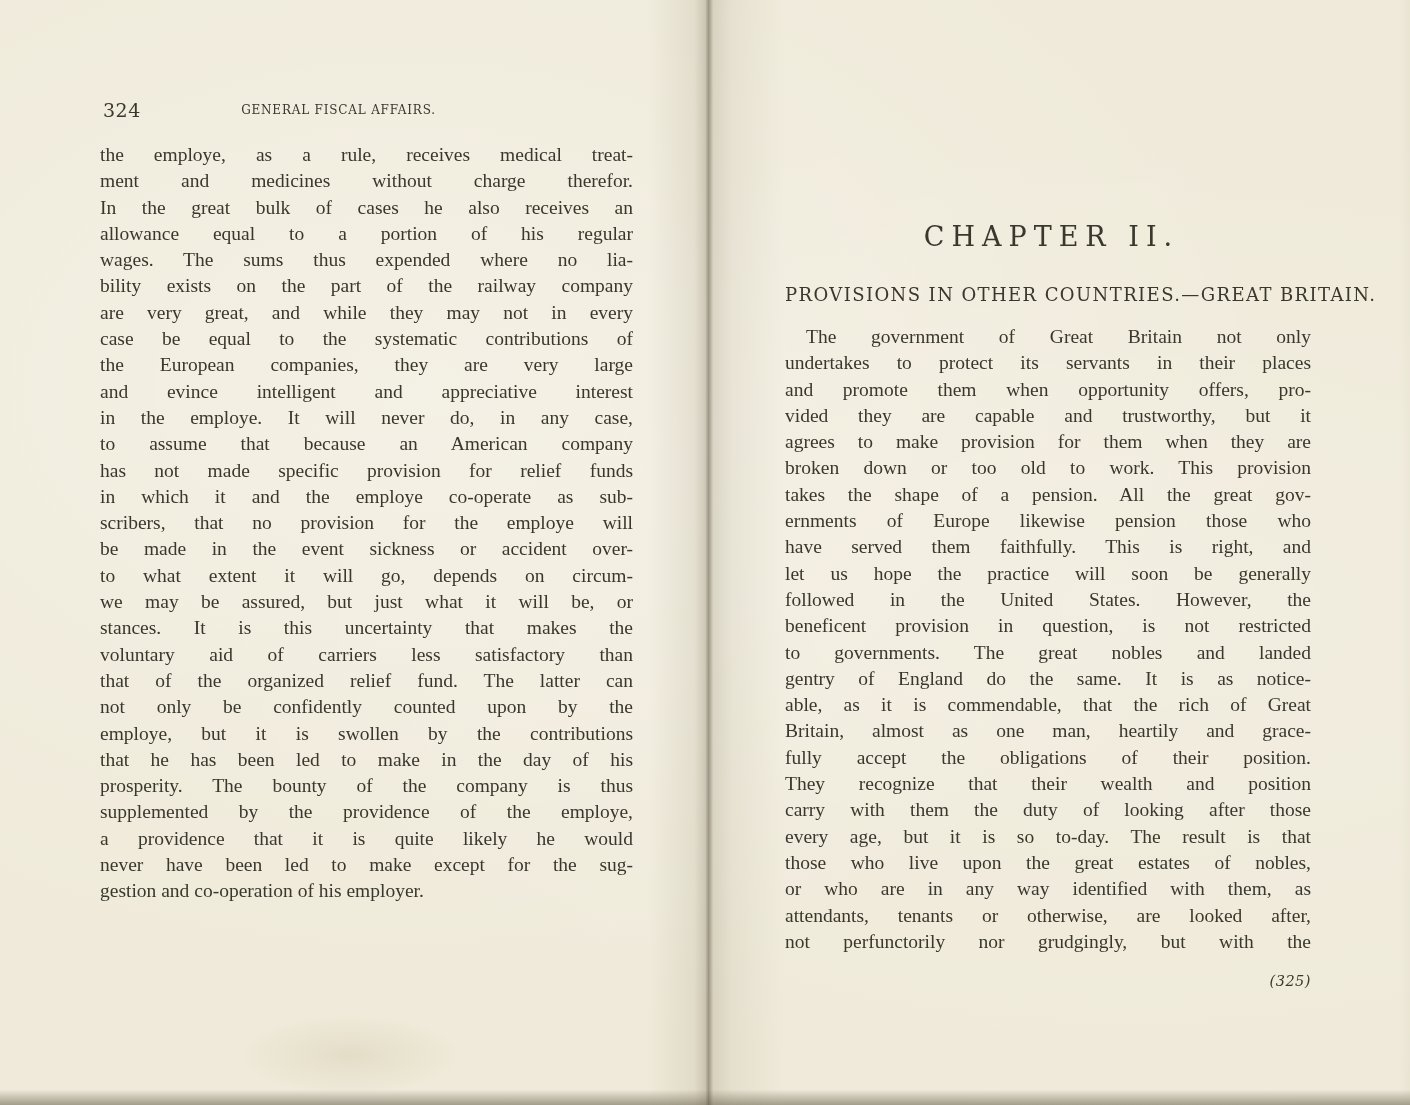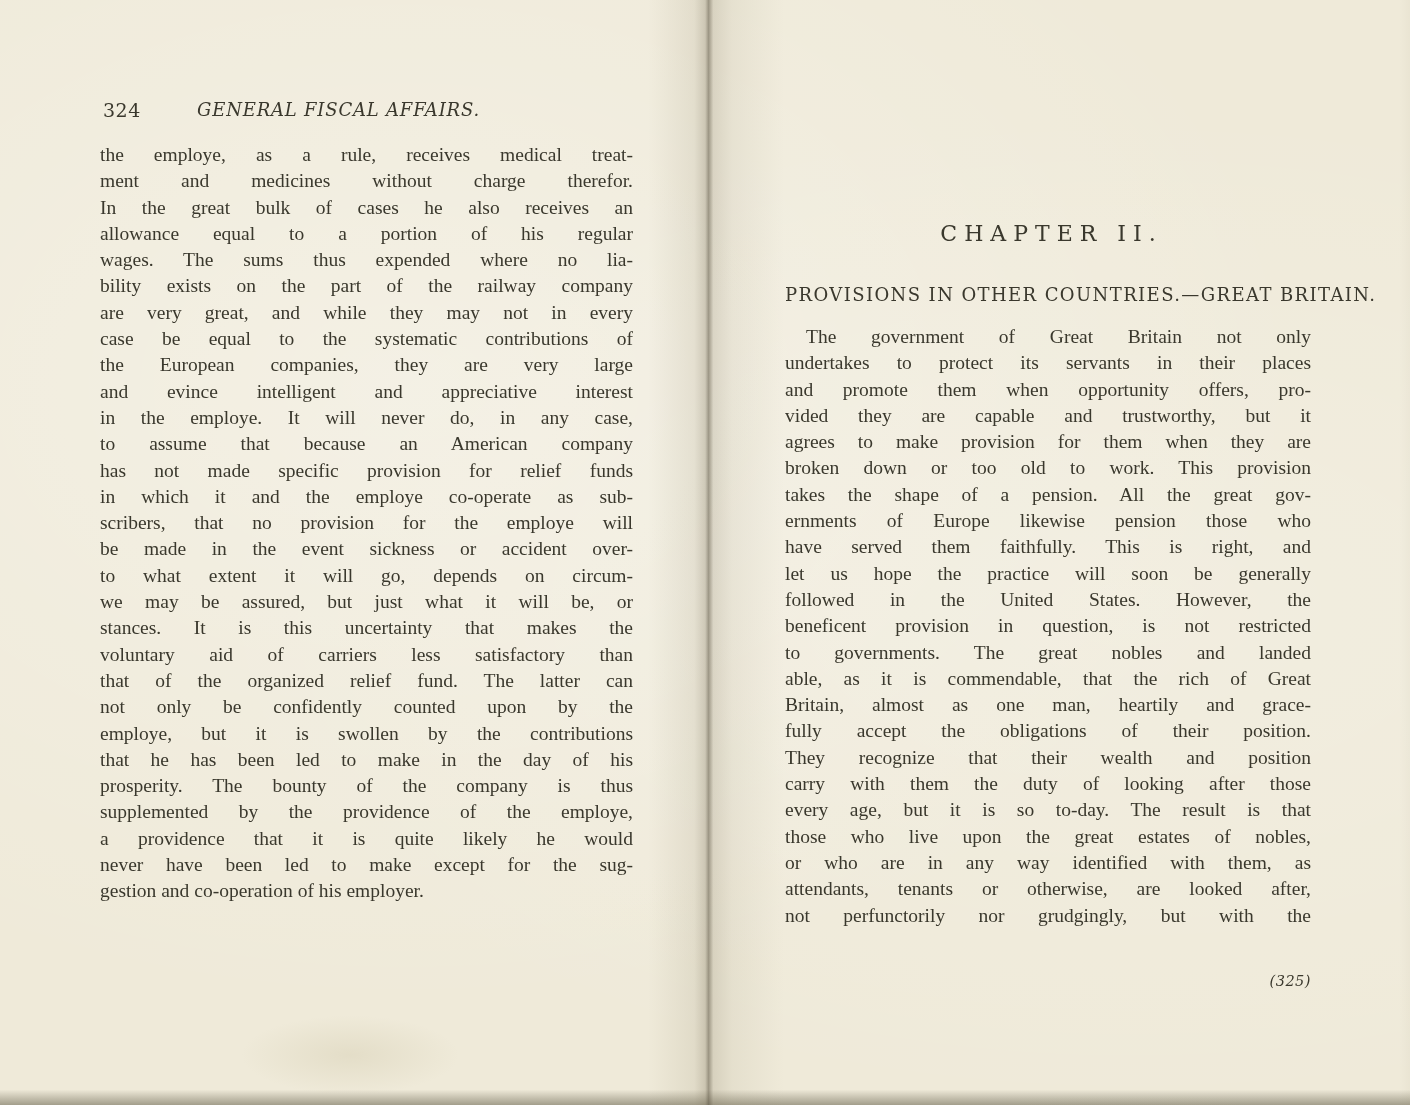--- a/index.html
+++ b/index.html
@@ -20,39 +20,39 @@
   .page{position:absolute;top:0;height:100%;}
   .page.left{left:0;width:706px;}
   .page.right{left:706px;width:704px;}
 
   .pagehead{position:absolute;left:100px;top:99px;width:533px;text-align:center;}
   .folio-head{
     position:absolute;left:3px;top:0;
     font-size:19px;letter-spacing:0.5px;
   }
   .running-head{
-    font-style:italic;font-size:18px;letter-spacing:0.8px;
+    font-size:12px;letter-spacing:0.8px;
     display:inline-block;transform:translateX(-28px);
   }
 
   .body-block{position:absolute;}
   .page.left  .body-block{left:100px;top:142px;width:533px;}
   .page.right .body-block{left:79px;top:324px;width:526px;}
 
   .line{
     font-size:19.5px;
     line-height:26.3px;height:26.3px;overflow:hidden;
     text-align:justify;text-align-last:justify;text-justify:inter-word;font-family:Liberation Serif, serif;
   }
   .line.flush{text-align-last:left;}
   .line.indent{text-indent:21px;}
 
   .chapter-heading{
     position:absolute;left:79px;top:221px;width:526px;margin:0;
-    font-weight:normal;font-size:22px;letter-spacing:7px;
+    font-weight:normal;font-size:27px;letter-spacing:7px;
     text-align:center;text-indent:7px;
   }
   .section-heading{
     position:absolute;left:79px;top:284px;width:526px;margin:0;
     font-weight:normal;font-size:18px;letter-spacing:1.4px;
     text-align:center;white-space:nowrap;
   }
   .folio-bottom{
     position:absolute;left:79px;top:973px;width:526px;
     text-align:right;font-size:14.5px;letter-spacing:0.5px;font-style:italic;
@@ -129,20 +129,21 @@
         <div class="line">vided they are capable and trustworthy, but it</div>
         <div class="line">agrees to make provision for them when they are</div>
         <div class="line">broken down or too old to work.  This provision</div>
         <div class="line">takes the shape of a pension.  All the great gov-</div>
         <div class="line">ernments of Europe likewise pension those who</div>
         <div class="line">have served them faithfully.  This is right, and</div>
         <div class="line">let us hope the practice will soon be generally</div>
         <div class="line">followed in the United States.  However, the</div>
         <div class="line">beneficent provision in question, is not restricted</div>
         <div class="line">to governments.  The great nobles and landed</div>
+        <div class="line">gentry of England do the same.  It is as notice-</div>
         <div class="line">able, as it is commendable, that the rich of Great</div>
         <div class="line">Britain, almost as one man, heartily and grace-</div>
         <div class="line">fully accept the obligations of their position.</div>
         <div class="line">They recognize that their wealth and position</div>
         <div class="line">carry with them the duty of looking after those</div>
         <div class="line">every age, but it is so to-day.  The result is that</div>
         <div class="line">those who live upon the great estates of nobles,</div>
         <div class="line">or who are in any way identified with them, as</div>
         <div class="line">attendants, tenants or otherwise, are looked after,</div>
         <div class="line">not perfunctorily nor grudgingly, but with the</div>

